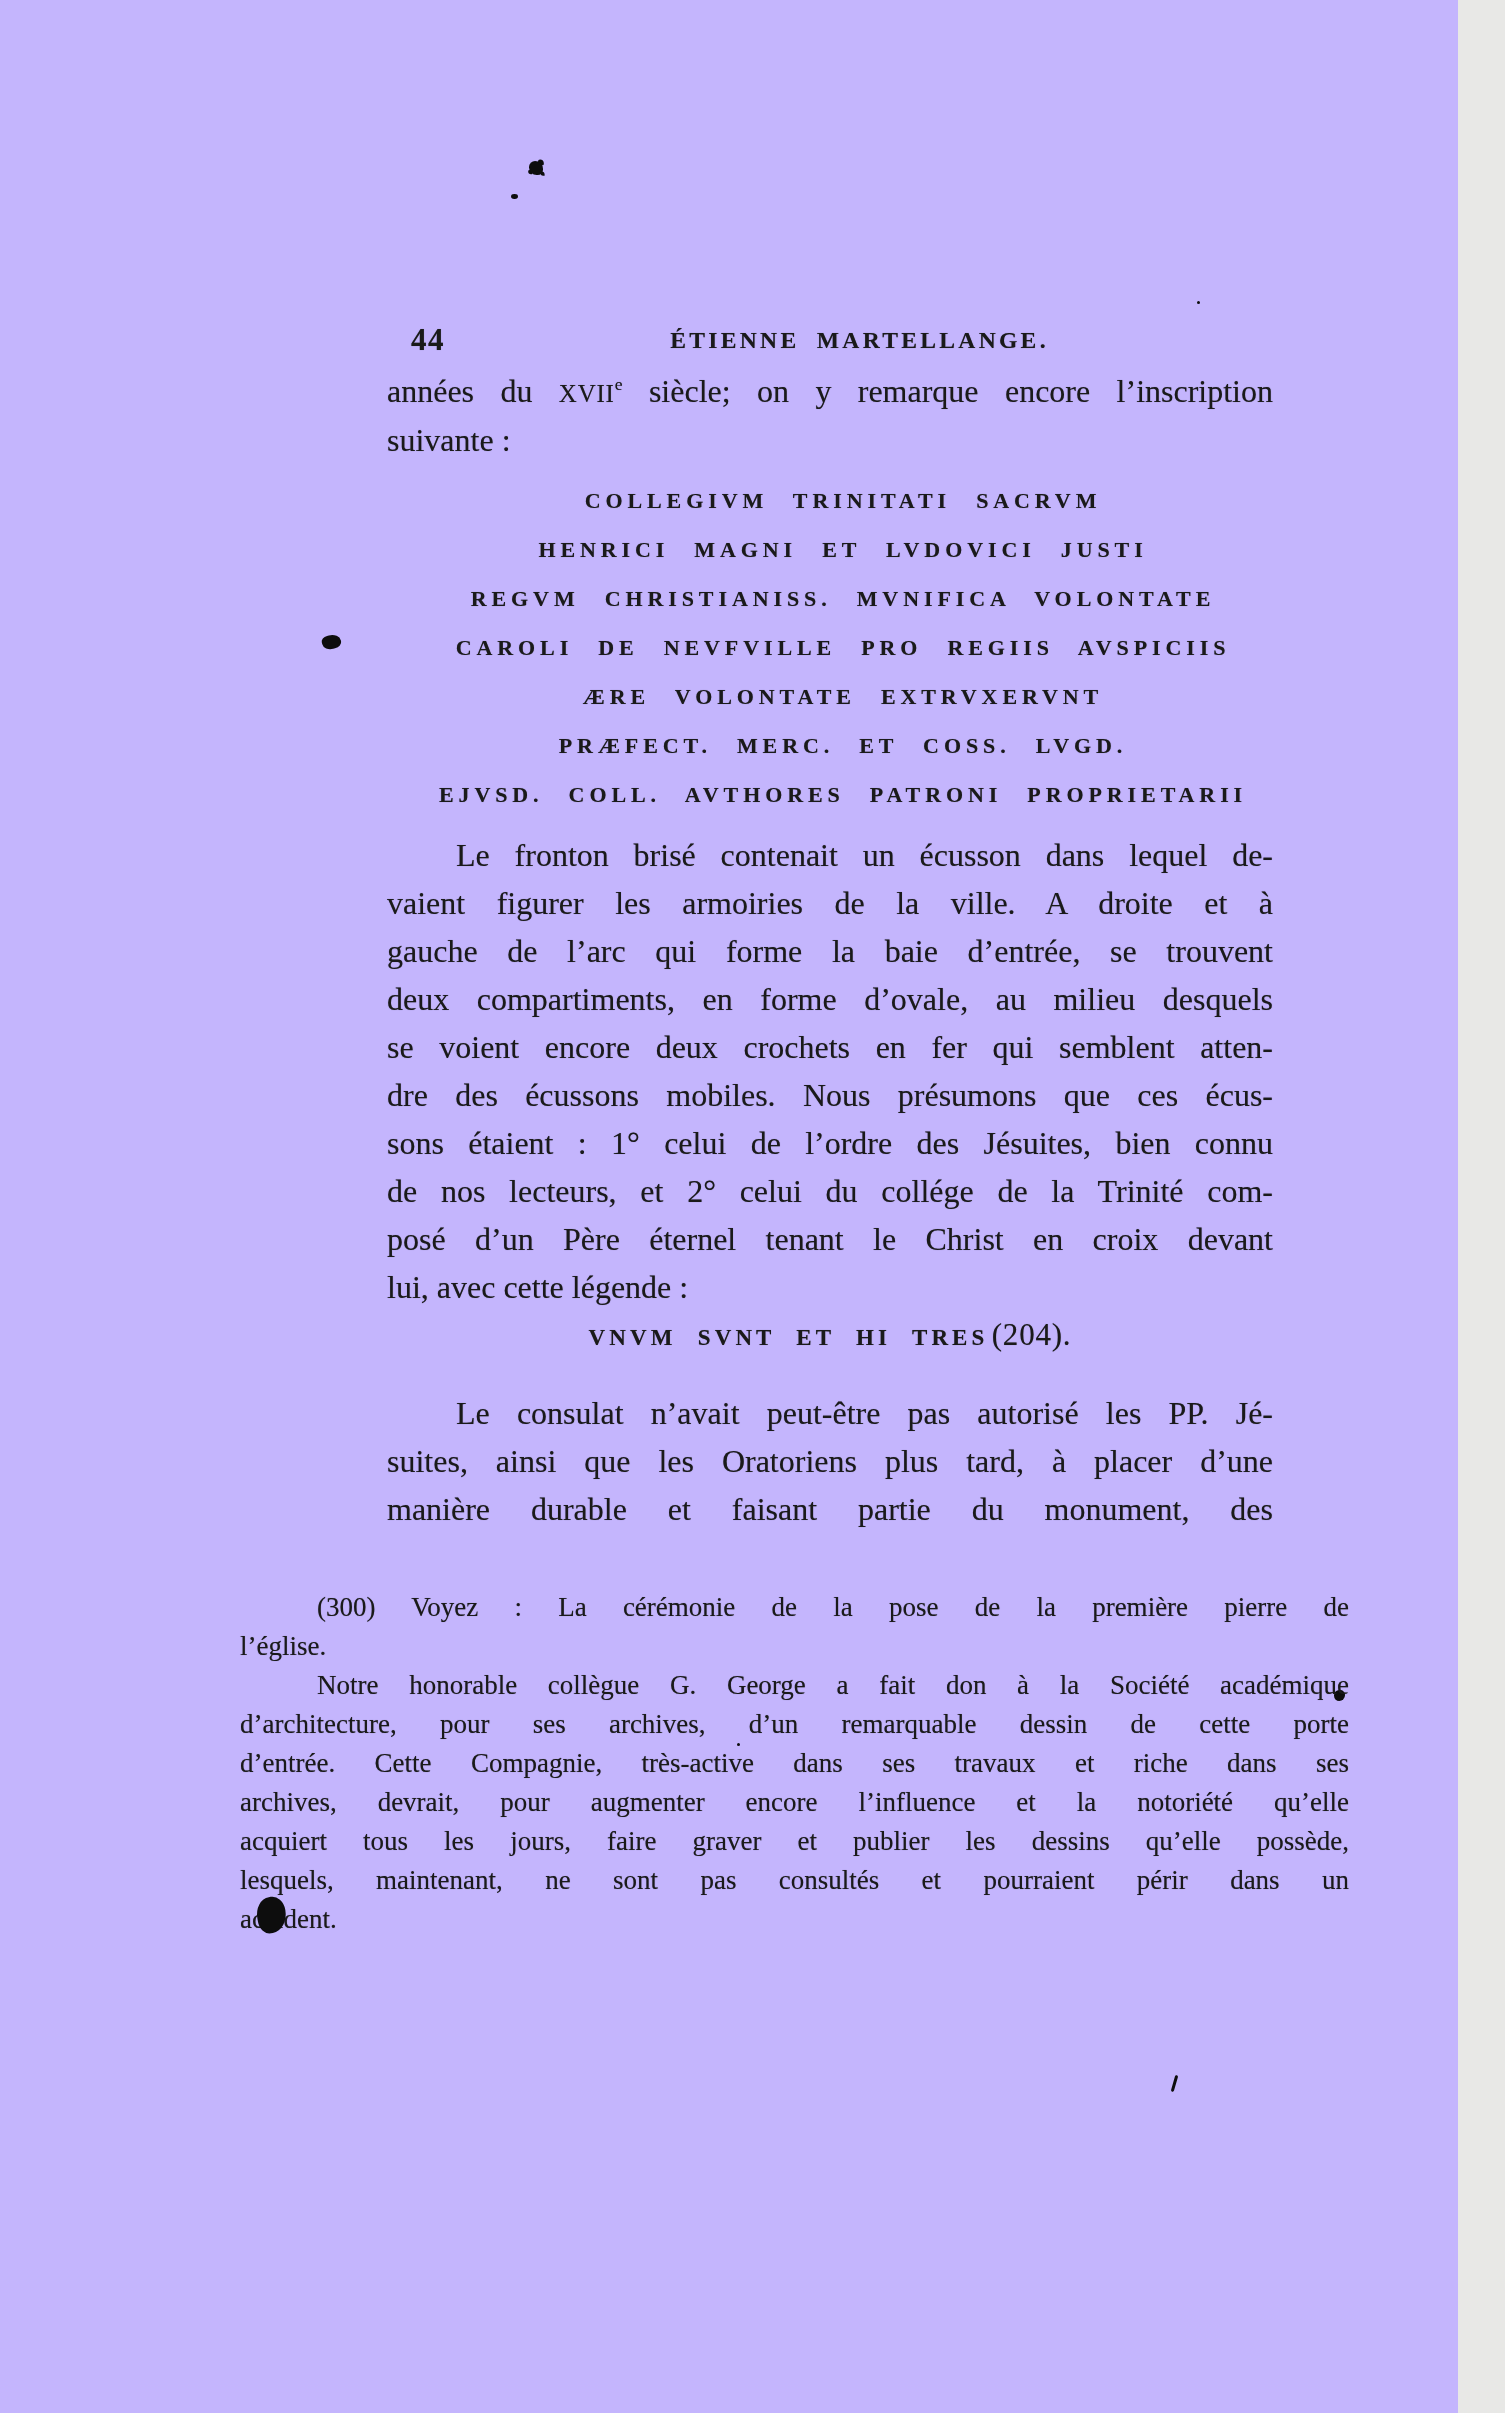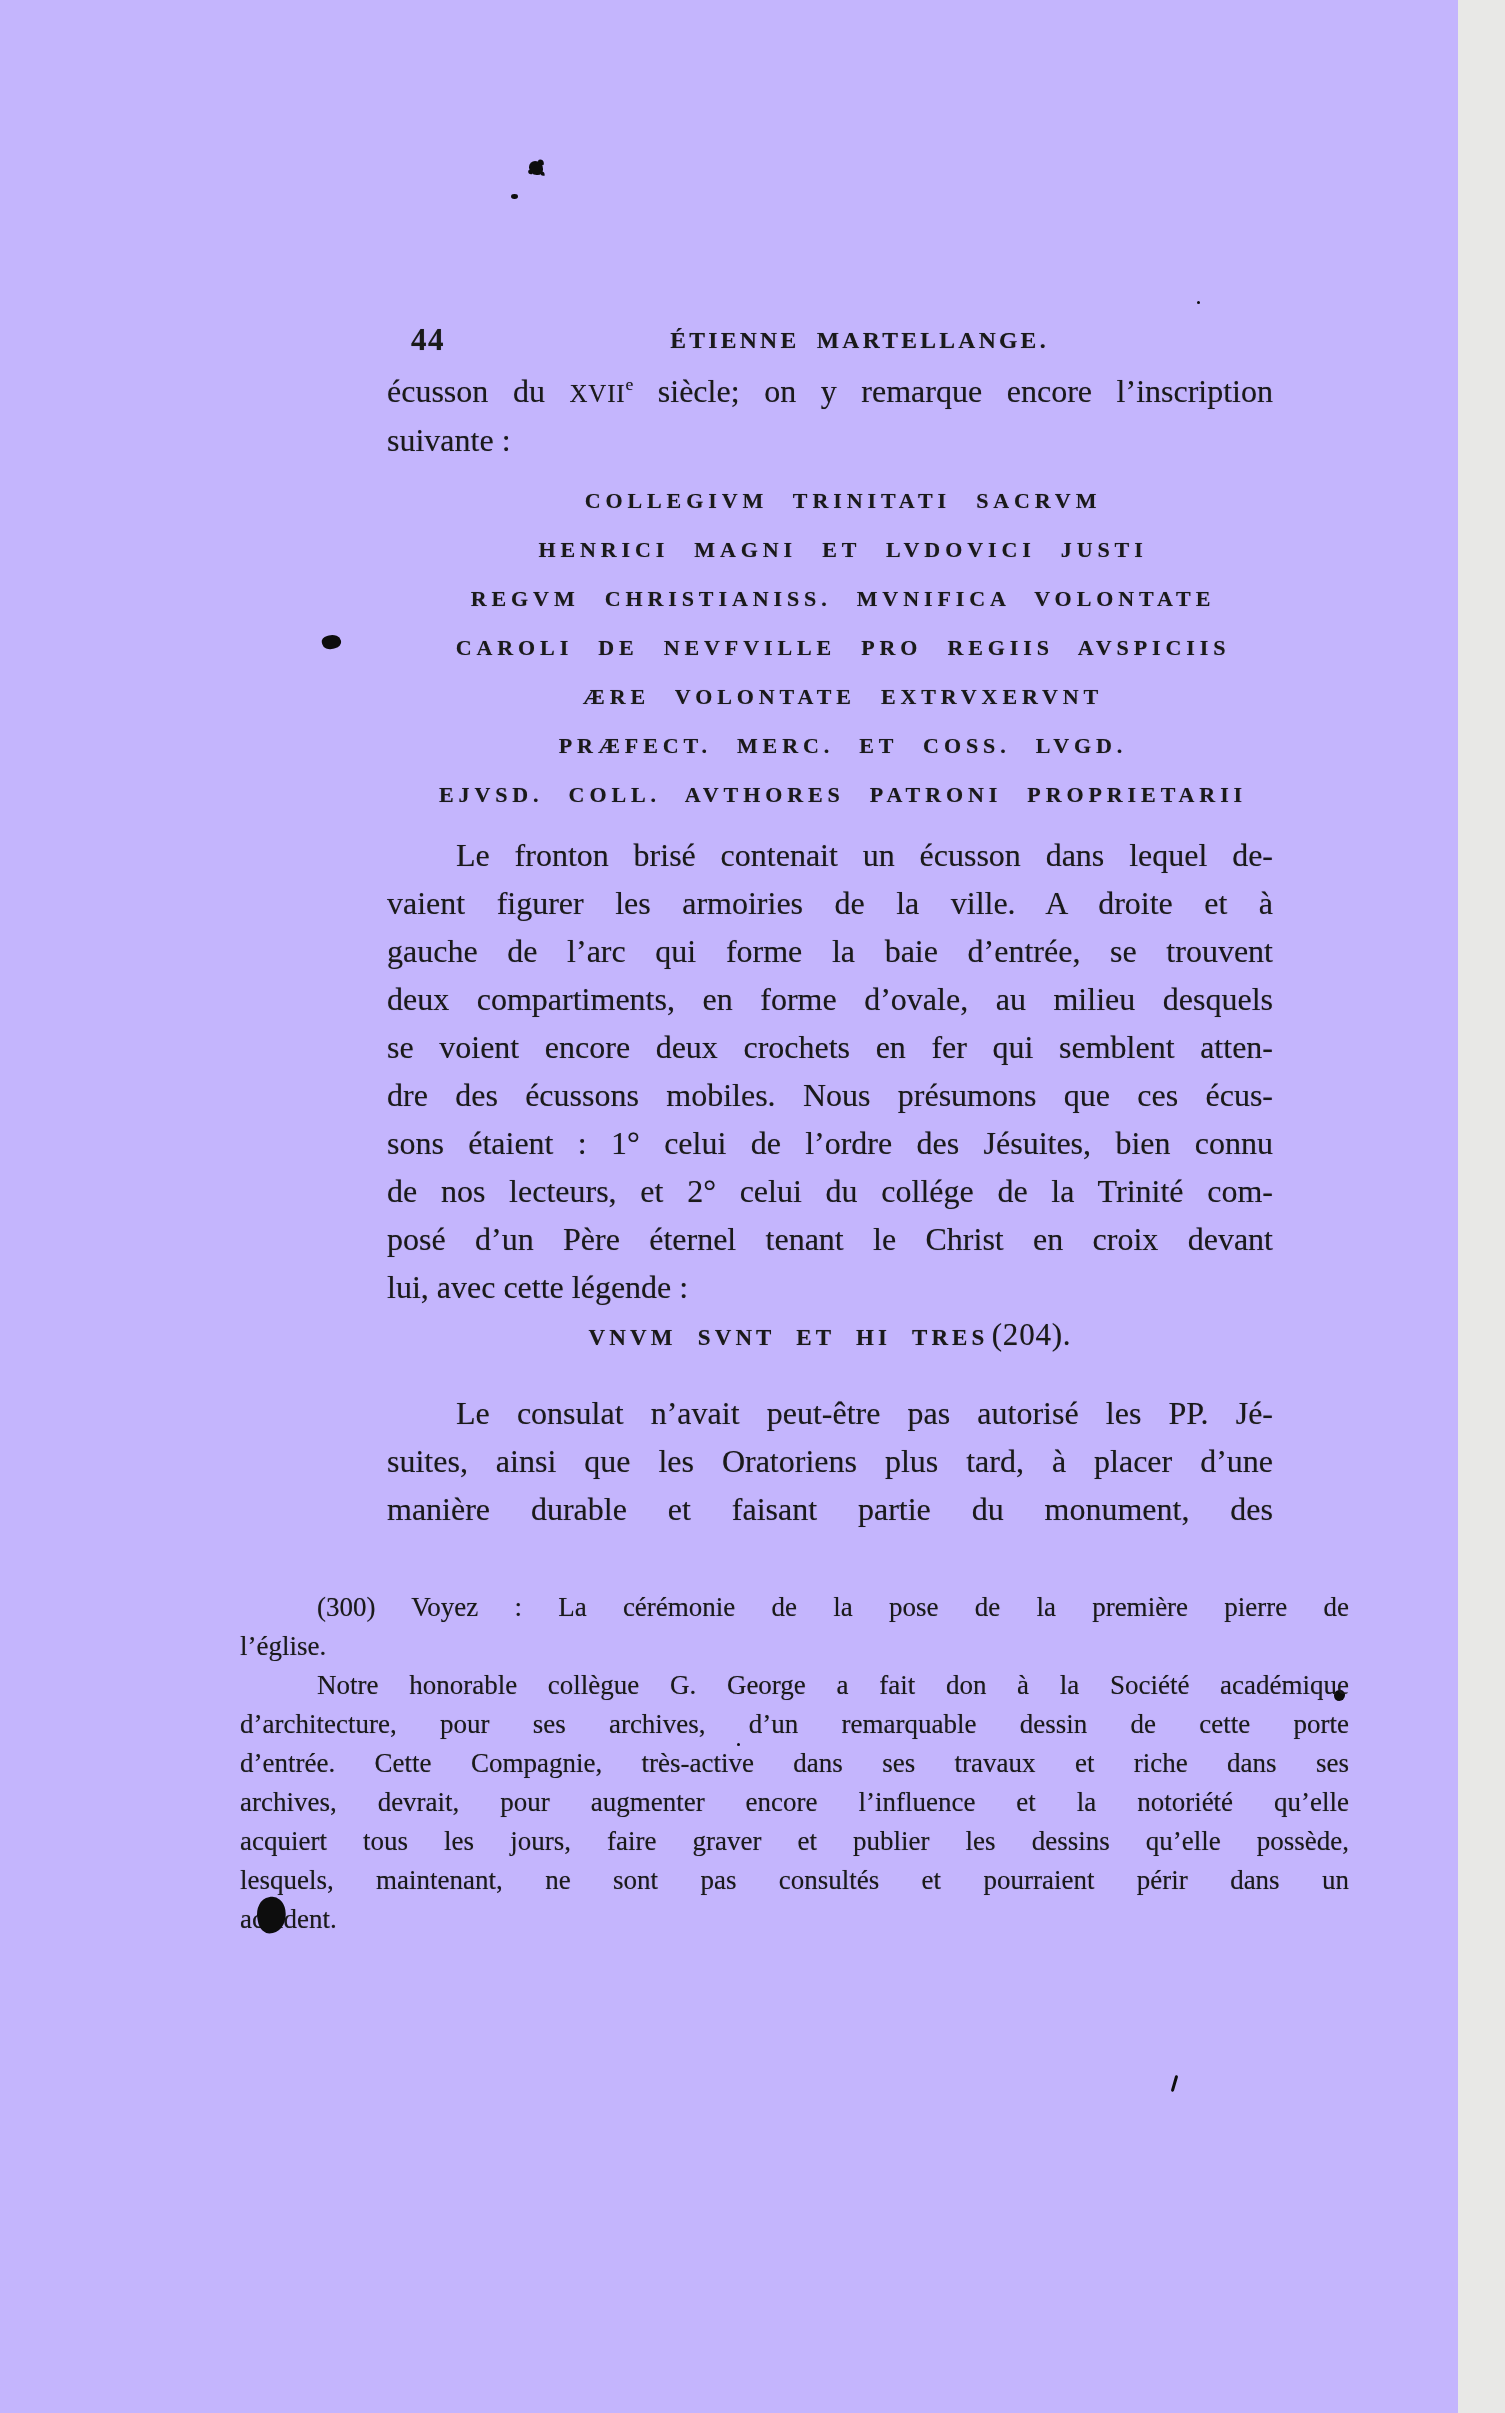--- a/index.html
+++ b/index.html
@@ -78,21 +78,21 @@
   <div class="speck s-bullet"></div>
   <div class="speck s-slash"></div>
   <div class="speck s-blot"></div>
   <div class="speck s-tiny1"></div>
   <div class="speck s-tiny2"></div>
 
   <div class="pageno txt">44</div>
   <div class="runhead txt">ÉTIENNE MARTELLANGE.</div>
 
   <div class="intro txt">
-    <div class="bl j"><span>écusson du </span><span class="sc">XVII</span><sup>e</sup><span> siècle; on y remarque encore l’inscription</span></div>
+    <div class="bl j"><span>années du </span><span class="sc">XVII</span><sup>e</sup><span> siècle; on y remarque encore l’inscription</span></div>
     <div class="bl l">suivante :</div>
   </div>
 
   <div class="inscription txt">
     <div class="bl">COLLEGIVM TRINITATI SACRVM</div>
     <div class="bl">HENRICI MAGNI ET LVDOVICI JUSTI</div>
     <div class="bl">REGVM CHRISTIANISS. MVNIFICA VOLONTATE</div>
     <div class="bl">CAROLI DE NEVFVILLE PRO REGIIS AVSPICIIS</div>
     <div class="bl">ÆRE VOLONTATE EXTRVXERVNT</div>
     <div class="bl">PRÆFECT. MERC. ET COSS. LVGD.</div>

